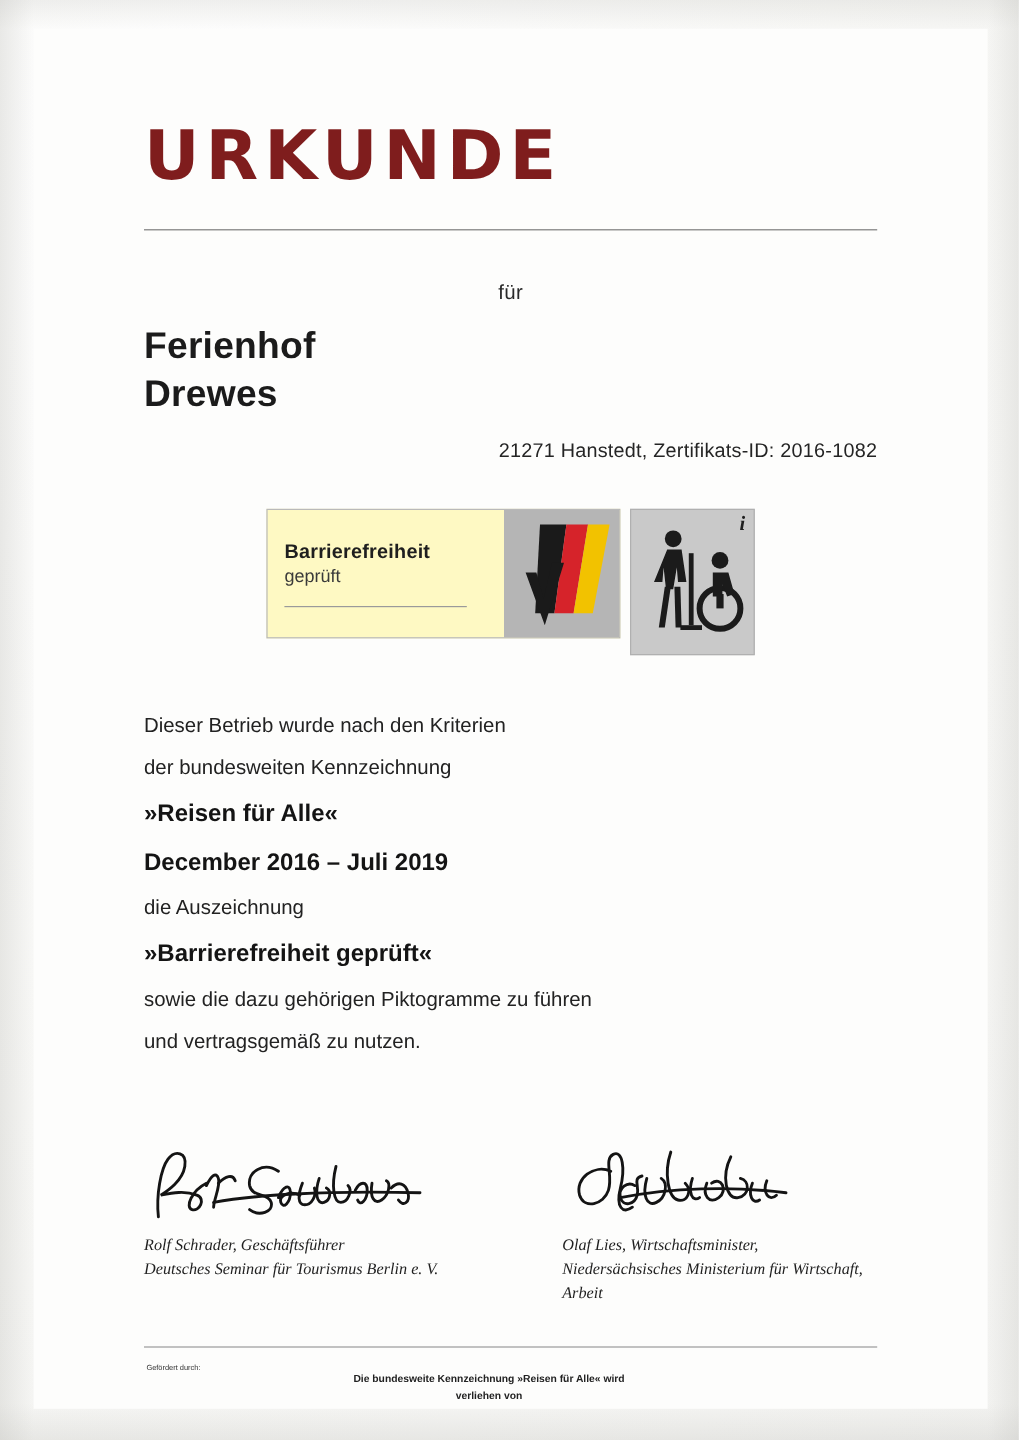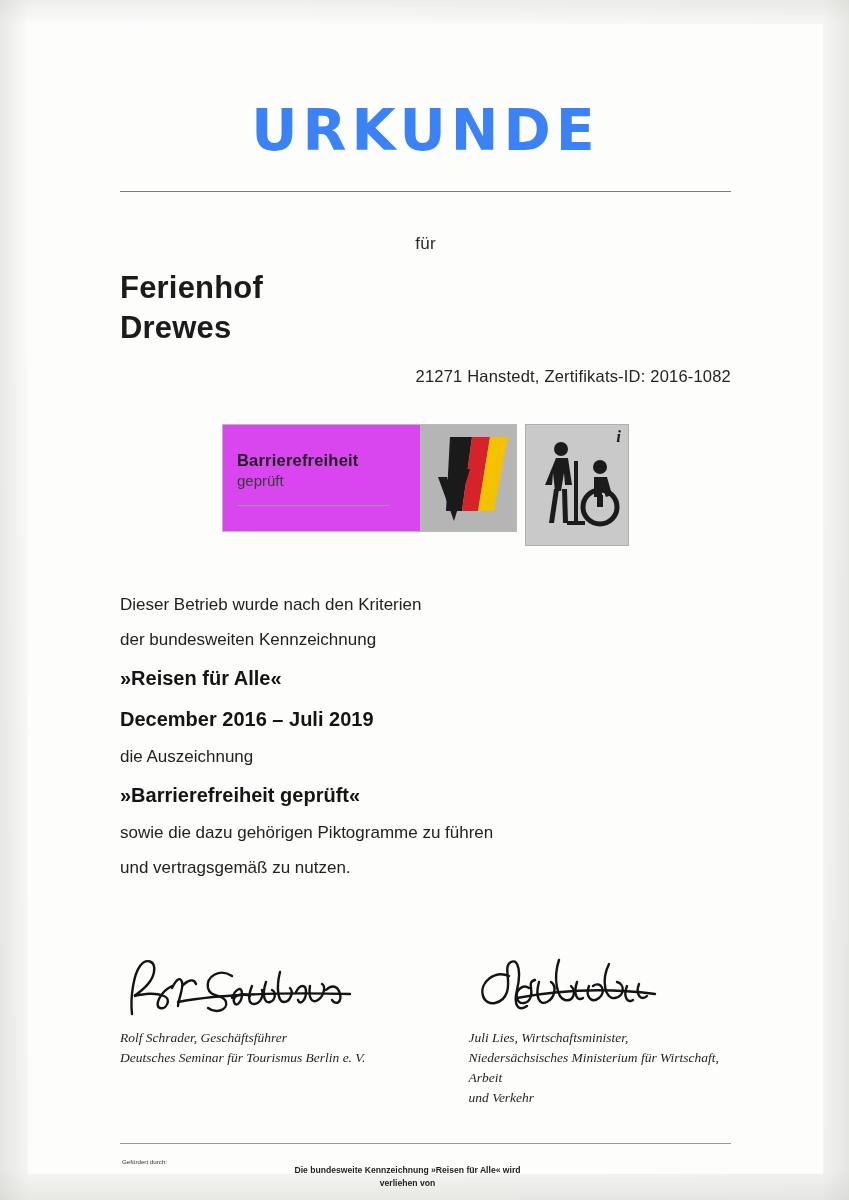--- a/index.html
+++ b/index.html
@@ -49,26 +49,26 @@
   .content {
     position: absolute;
     left: 92px;
     right: 92px;
     top: 0;
     bottom: 0;
   }
 
   
   .title {
-    text-align: center;
+    text-align: left;
     font-family: "DejaVu Sans", sans-serif;
     font-weight: bold;
     font-size: 57px;
     letter-spacing: 5px;
-    color: #3b82f6;
+    color: #7f1d1d;
     margin-top: 78px;
     line-height: 1;
   }
   .rule {
     border: 0;
     border-top: 1px solid #7c7c7c;
     margin: 32px 0 0 0;
   }
 
   
@@ -100,21 +100,21 @@
   .logos {
     margin-top: 38px;
     display: flex;
     justify-content: center;
     align-items: flex-start;
   }
   .logo-badge {
     display: flex;
     align-items: stretch;
     border: 1px solid #b9b9b9;
-    background: #d946ef;
+    background: #fef9c3;
     height: 108px;
     width: 295px;
     box-sizing: border-box;
   }
   .badge-text {
     flex: 1;
     padding: 26px 0 0 14px;
     box-sizing: border-box;
   }
   .badge-text .l1 {
@@ -337,23 +337,22 @@
                 <path d="M108,30 C104,42 108,50 114,46"></path>
                 <path d="M120,34 C116,44 122,52 130,46 C138,40 132,28 124,34"></path>
                 <path d="M140,12 C132,28 136,48 146,46 C156,44 156,32 148,30"></path>
                 <path d="M158,34 C154,44 158,52 164,48"></path>
                 <path d="M170,32 C166,42 172,50 178,44"></path>
                 <path d="M48,46 C90,38 140,36 186,42"></path>
               </g>
             </svg>
           </div>
           <div class="sig-name">
-            <div>Juli Lies, Wirtschaftsminister,</div>
+            <div>Olaf Lies, Wirtschaftsminister,</div>
             <div>Niedersächsisches Ministerium für Wirtschaft, Arbeit</div>
-            <div>und Verkehr</div>
           </div>
         </div>
       </div>
 
       <hr class="footer-rule">
 
       <div class="footer">
         <div class="f-left">
           <div class="topcap">Gefördert durch:</div>
 

